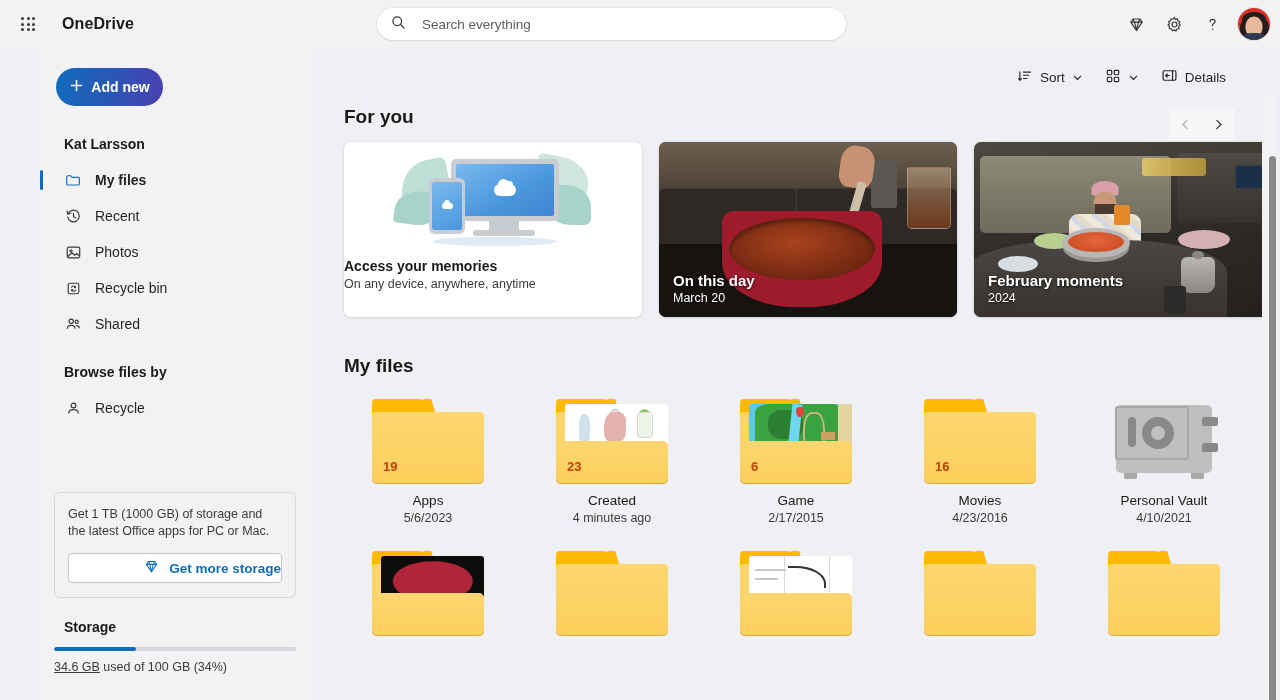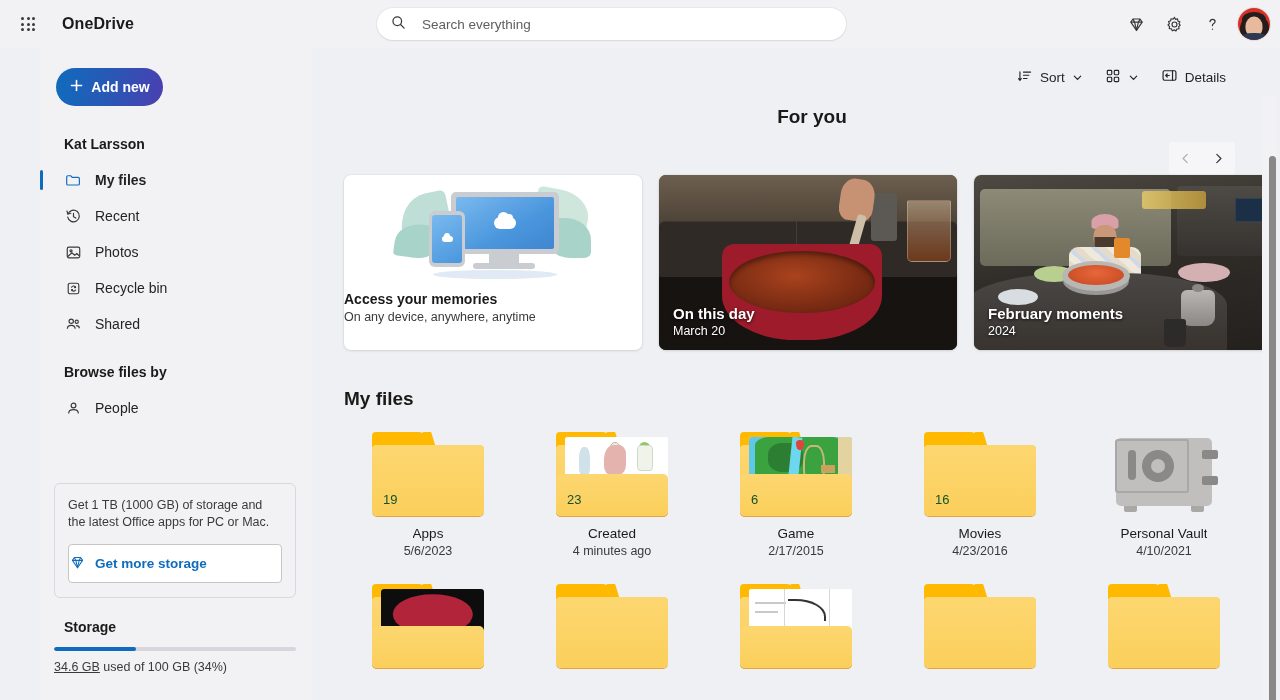--- a/index.html
+++ b/index.html
@@ -123,24 +123,24 @@
   .nav-gap { height: 18px; }
 
   
   .storage-wrap { margin-top: auto; padding: 0 16px 12px 14px; }
   .promo {
     border: 1px solid #d8d8dd; border-radius: 6px;
     padding: 13px 13px 14px 13px; background: transparent;
   }
   .promo-text { font-size: 12.5px; line-height: 17px; color: #3b3a39; }
   .promo-btn {
-    margin-top: 13px; width: 100%; height: 39px;
+    margin-top: 13px; width: 100%; height: 30px;
     background: #fff; border: 1px solid #c8c6c4; border-radius: 4px;
     color: #0f6cbd; font-size: 13.5px; font-weight: 600;
-    display: flex; align-items: center; justify-content: flex-start; gap: 9px;
+    display: flex; align-items: center; justify-content: flex-end; gap: 9px;
     cursor: pointer; font-family: "Liberation Sans", sans-serif;
   }
   .storage-title {
     font-size: 14px; font-weight: 700; margin: 21px 0 0 10px; color: #1b1a19;
   }
   .bar-track {
     margin: 12px 0 0 0; height: 4px; border-radius: 2px;
     background: #d6d6dc; position: relative; overflow: hidden;
   }
   .bar-fill { height: 100%; background: #0f6cbd; border-radius: 2px; }
@@ -161,21 +161,21 @@
     padding: 0 9px; border-radius: 4px; cursor: pointer;
     font-size: 13.5px; color: #242424;
   }
   .chev { color: #242424; display: flex; align-items: center; }
 
   .scroll-area { padding: 0 0 0 32px; }
   .section-title {
     font-size: 19px; font-weight: 600; color: #1b1a19;
     margin: 0 0 14px 0;
   }
-  .foryou-head { display: flex; align-items: center; flex-direction: column; }
+  .foryou-head { display: flex; align-items: center; }
   .carousel-nav {
     margin-left: auto; margin-right: 45px; display: flex;
     background: #f6f6f9; border-radius: 4px;
   }
   .cbtn {
     width: 33px; height: 33px; display: flex;
     align-items: center; justify-content: center; cursor: pointer;
   }
   .cbtn.disabled { color: #b3b0ad; }
   .cbtn.on { color: #3b3a39; }
@@ -416,21 +416,21 @@
   }
   .fold-front {
     position: absolute; left: 0; bottom: 0; width: 112px; height: 42px;
     background: linear-gradient(180deg,#fcd670 0%, #fbcf5b 100%);
     border-radius: 0 5px 5px 5px;
     box-shadow: 0 1px 0 #e8a33d;
   }
   .fold-front.hasthumb { border-radius: 7px 5px 5px 5px; }
   .fold-count {
     position: absolute; left: 11px; bottom: 9px;
-    font-size: 13px; color: #14532d; font-weight: 400;
+    font-size: 13px; color: #c2410c; font-weight: 700;
   }
   .tile-name {
     font-size: 13.5px; color: #1b1a19; margin-top: 10px; text-align: center;
     max-width: 160px; overflow: hidden; white-space: nowrap; text-overflow: ellipsis;
   }
   .tile-sub { font-size: 12.5px; color: #3b3a39; margin-top: 3px; }
 
   
   .vault { width: 112px; height: 84px; position: relative; }
   .vault-b {
@@ -673,21 +673,21 @@
         <div class="nav-gap"></div>
         <div class="nav-head">Browse files by</div>
 
         <div class="nav-item">
           <span class="ni">
             <svg width="17" height="17" viewBox="0 0 18 18" fill="none" stroke="currentColor" stroke-width="1.25">
               <circle cx="9" cy="5.9" r="2.5"></circle>
               <path d="M3.9 14.2c0-2.5 2.3-4 5.1-4s5.1 1.5 5.1 4"></path>
             </svg>
           </span>
-          <span>People</span>
+          <span>Recycle</span>
         </div>
       </div>
 
       <div class="storage-wrap">
         <div class="promo">
           <div class="promo-text">Get 1 TB (1000 GB) of storage and the latest Office apps for PC or Mac.</div>
           <div class="promo-btn">
             <span>
               <svg width="17" height="17" viewBox="0 0 20 20" fill="none" stroke="#0f6cbd" stroke-width="1.2" stroke-linejoin="round">
                 <path d="M4 7.5 L6.3 4.2 H13.7 L16 7.5 L10 16.2 Z"></path>

